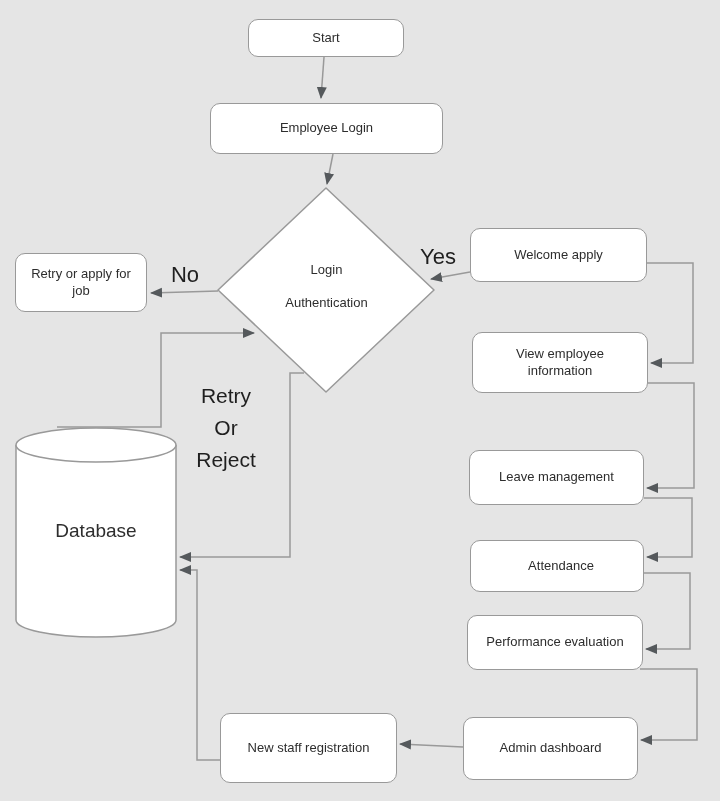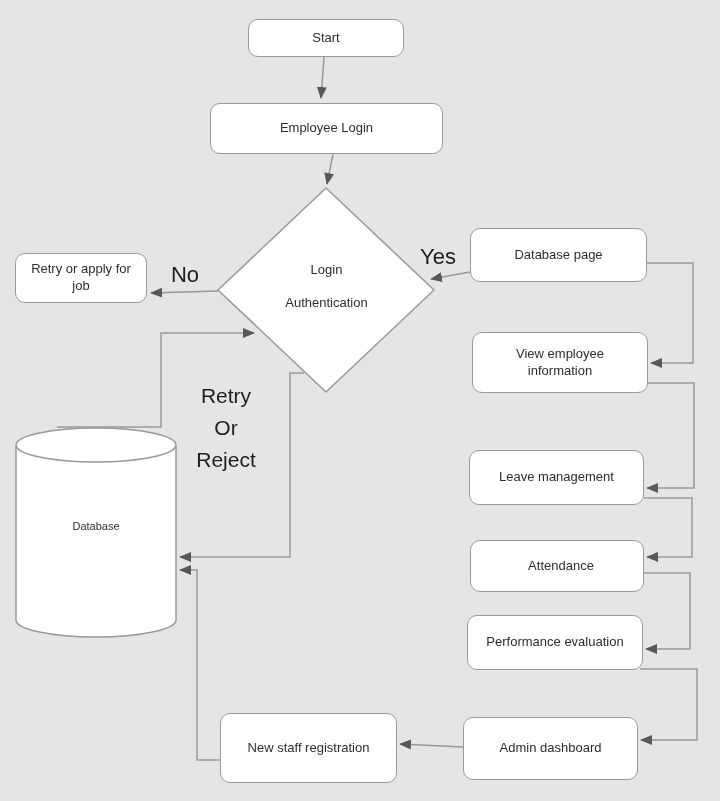--- a/index.html
+++ b/index.html
@@ -15,21 +15,21 @@
     text-align:center; font-size:13px; line-height:1.3; color:#2d2d2d;
     padding:2px 8px;
   }
   .diamond-label {
     position:absolute; left:218px; top:184px; width:217px; height:204px;
     display:flex; flex-direction:column; align-items:center; justify-content:center;
     row-gap:18px; text-align:center; font-size:13px; color:#2d2d2d; pointer-events:none;
   }
   .db-label {
     position:absolute; left:16px; top:520px; width:160px; text-align:center;
-    font-size:11px; color:#2d2d2d;
+    font-size:19px; color:#2d2d2d;
   }
   .biglabel { position:absolute; font-size:22px; color:#1f1f1f; text-align:center; }
   .accept-block { line-height:32px; font-size:21px; }
 </style>
 </head>
 <body>
 
 <div id="canvas">
 
   <svg id="edge-layer" viewBox="0 0 720 801" xmlns="http://www.w3.org/2000/svg">
@@ -60,27 +60,27 @@
   </svg>
 
   <div class="node" style="left:248px; top:19px; width:156px; height:38px;">
     <span>Start</span>
   </div>
 
   <div class="node" style="left:210px; top:103px; width:233px; height:51px;">
     <span>Employee Login</span>
   </div>
 
-  <div class="node" style="left:15px; top:253px; width:132px; height:50px;">
+  <div class="node" style="left:15px; top:253px; width:132px; height:59px;">
     <span>Retry or apply for</span>
     <span>job</span>
   </div>
 
   <div class="node" style="left:470px; top:228px; width:177px; height:54px;">
-    <span>Database page</span>
+    <span>Welcome apply</span>
   </div>
 
   <div class="node" style="left:472px; top:332px; width:176px; height:61px;">
     <span>View employee</span>
     <span>information</span>
   </div>
 
   <div class="node" style="left:469px; top:450px; width:175px; height:55px;">
     <span>Leave management</span>
   </div>

